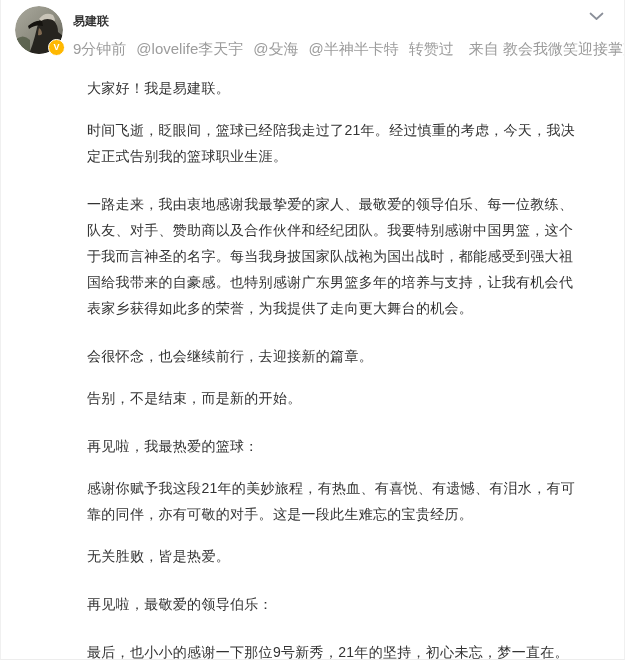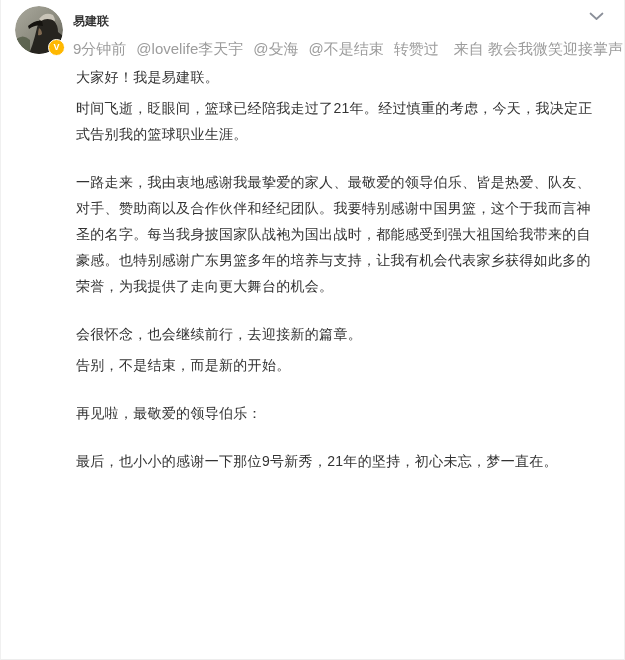--- a/index.html
+++ b/index.html
@@ -57,21 +57,21 @@
   }
 
   
   .content {
     padding: 0 22px 0 70px;
     font-size: 14px; line-height: 26px; color: #333333;
     letter-spacing: 0.3px;
   }
   .content .group { margin: 0 0 22px 0; }
   .content .group:last-child { margin-bottom: 0; }
-  .content p { margin: 5px; }
+  .content p { margin: 16px; }
 </style>
 </head>
 <body>
 
 <div class="card">
 
   <div class="header">
 
     <div class="avatar-wrap">
       <svg viewBox="0 0 48 48" width="48" height="48" aria-hidden="true">
@@ -96,45 +96,50 @@
       </svg>
       <span class="v-badge">V</span>
     </div>
 
     <div class="user-block">
       <div class="username">易建联</div>
       <div class="meta-line">
         <span>9分钟前</span>
         <a>@lovelife李天宇</a>
         <a>@殳海</a>
-        <a>@不是结束</a>
+        <a>@半神半卡特</a>
         <span>转赞过</span>
         <span class="meta-source">来自 教会我微笑迎接掌声</span>
       </div>
     </div>
 
     <div class="post-menu">
       <svg width="15" height="9" viewBox="0 0 15 9" aria-hidden="true">
         <polyline points="1.5,1.5 7.5,7 13.5,1.5" fill="none" stroke="#8a8f99" stroke-width="1.7" stroke-linecap="round" stroke-linejoin="round"></polyline>
       </svg>
     </div>
 
   </div>
 
   <div class="content">
       <div class="group">
         <p>大家好！我是易建联。</p>
         <p>时间飞逝，眨眼间，篮球已经陪我走过了21年。经过慎重的考虑，今天，我决定正式告别我的篮球职业生涯。</p>
       </div>
       <div class="group">
-        <p>一路走来，我由衷地感谢我最挚爱的家人、最敬爱的领导伯乐、皆是热爱、队友、对手、赞助商以及合作伙伴和经纪团队。我要特别感谢中国男篮，这个于我而言神圣的名字。每当我身披国家队战袍为国出战时，都能感受到强大祖国给我带来的自豪感。也特别感谢广东男篮多年的培养与支持，让我有机会代表家乡获得如此多的荣誉，为我提供了走向更大舞台的机会。</p>
+        <p>一路走来，我由衷地感谢我最挚爱的家人、最敬爱的领导伯乐、每一位教练、队友、对手、赞助商以及合作伙伴和经纪团队。我要特别感谢中国男篮，这个于我而言神圣的名字。每当我身披国家队战袍为国出战时，都能感受到强大祖国给我带来的自豪感。也特别感谢广东男篮多年的培养与支持，让我有机会代表家乡获得如此多的荣誉，为我提供了走向更大舞台的机会。</p>
       </div>
       <div class="group">
         <p>会很怀念，也会继续前行，去迎接新的篇章。</p>
         <p>告别，不是结束，而是新的开始。</p>
+      </div>
+      <div class="group">
+        <p>再见啦，我最热爱的篮球：</p>
+        <p>感谢你赋予我这段21年的美妙旅程，有热血、有喜悦、有遗憾、有泪水，有可靠的同伴，亦有可敬的对手。这是一段此生难忘的宝贵经历。</p>
+        <p>无关胜败，皆是热爱。</p>
       </div>
       <div class="group">
         <p>再见啦，最敬爱的领导伯乐：</p>
       </div>
       <div class="group">
         <p>最后，也小小的感谢一下那位9号新秀，21年的坚持，初心未忘，梦一直在。</p>
       </div>
     </div>
 
 </div>

